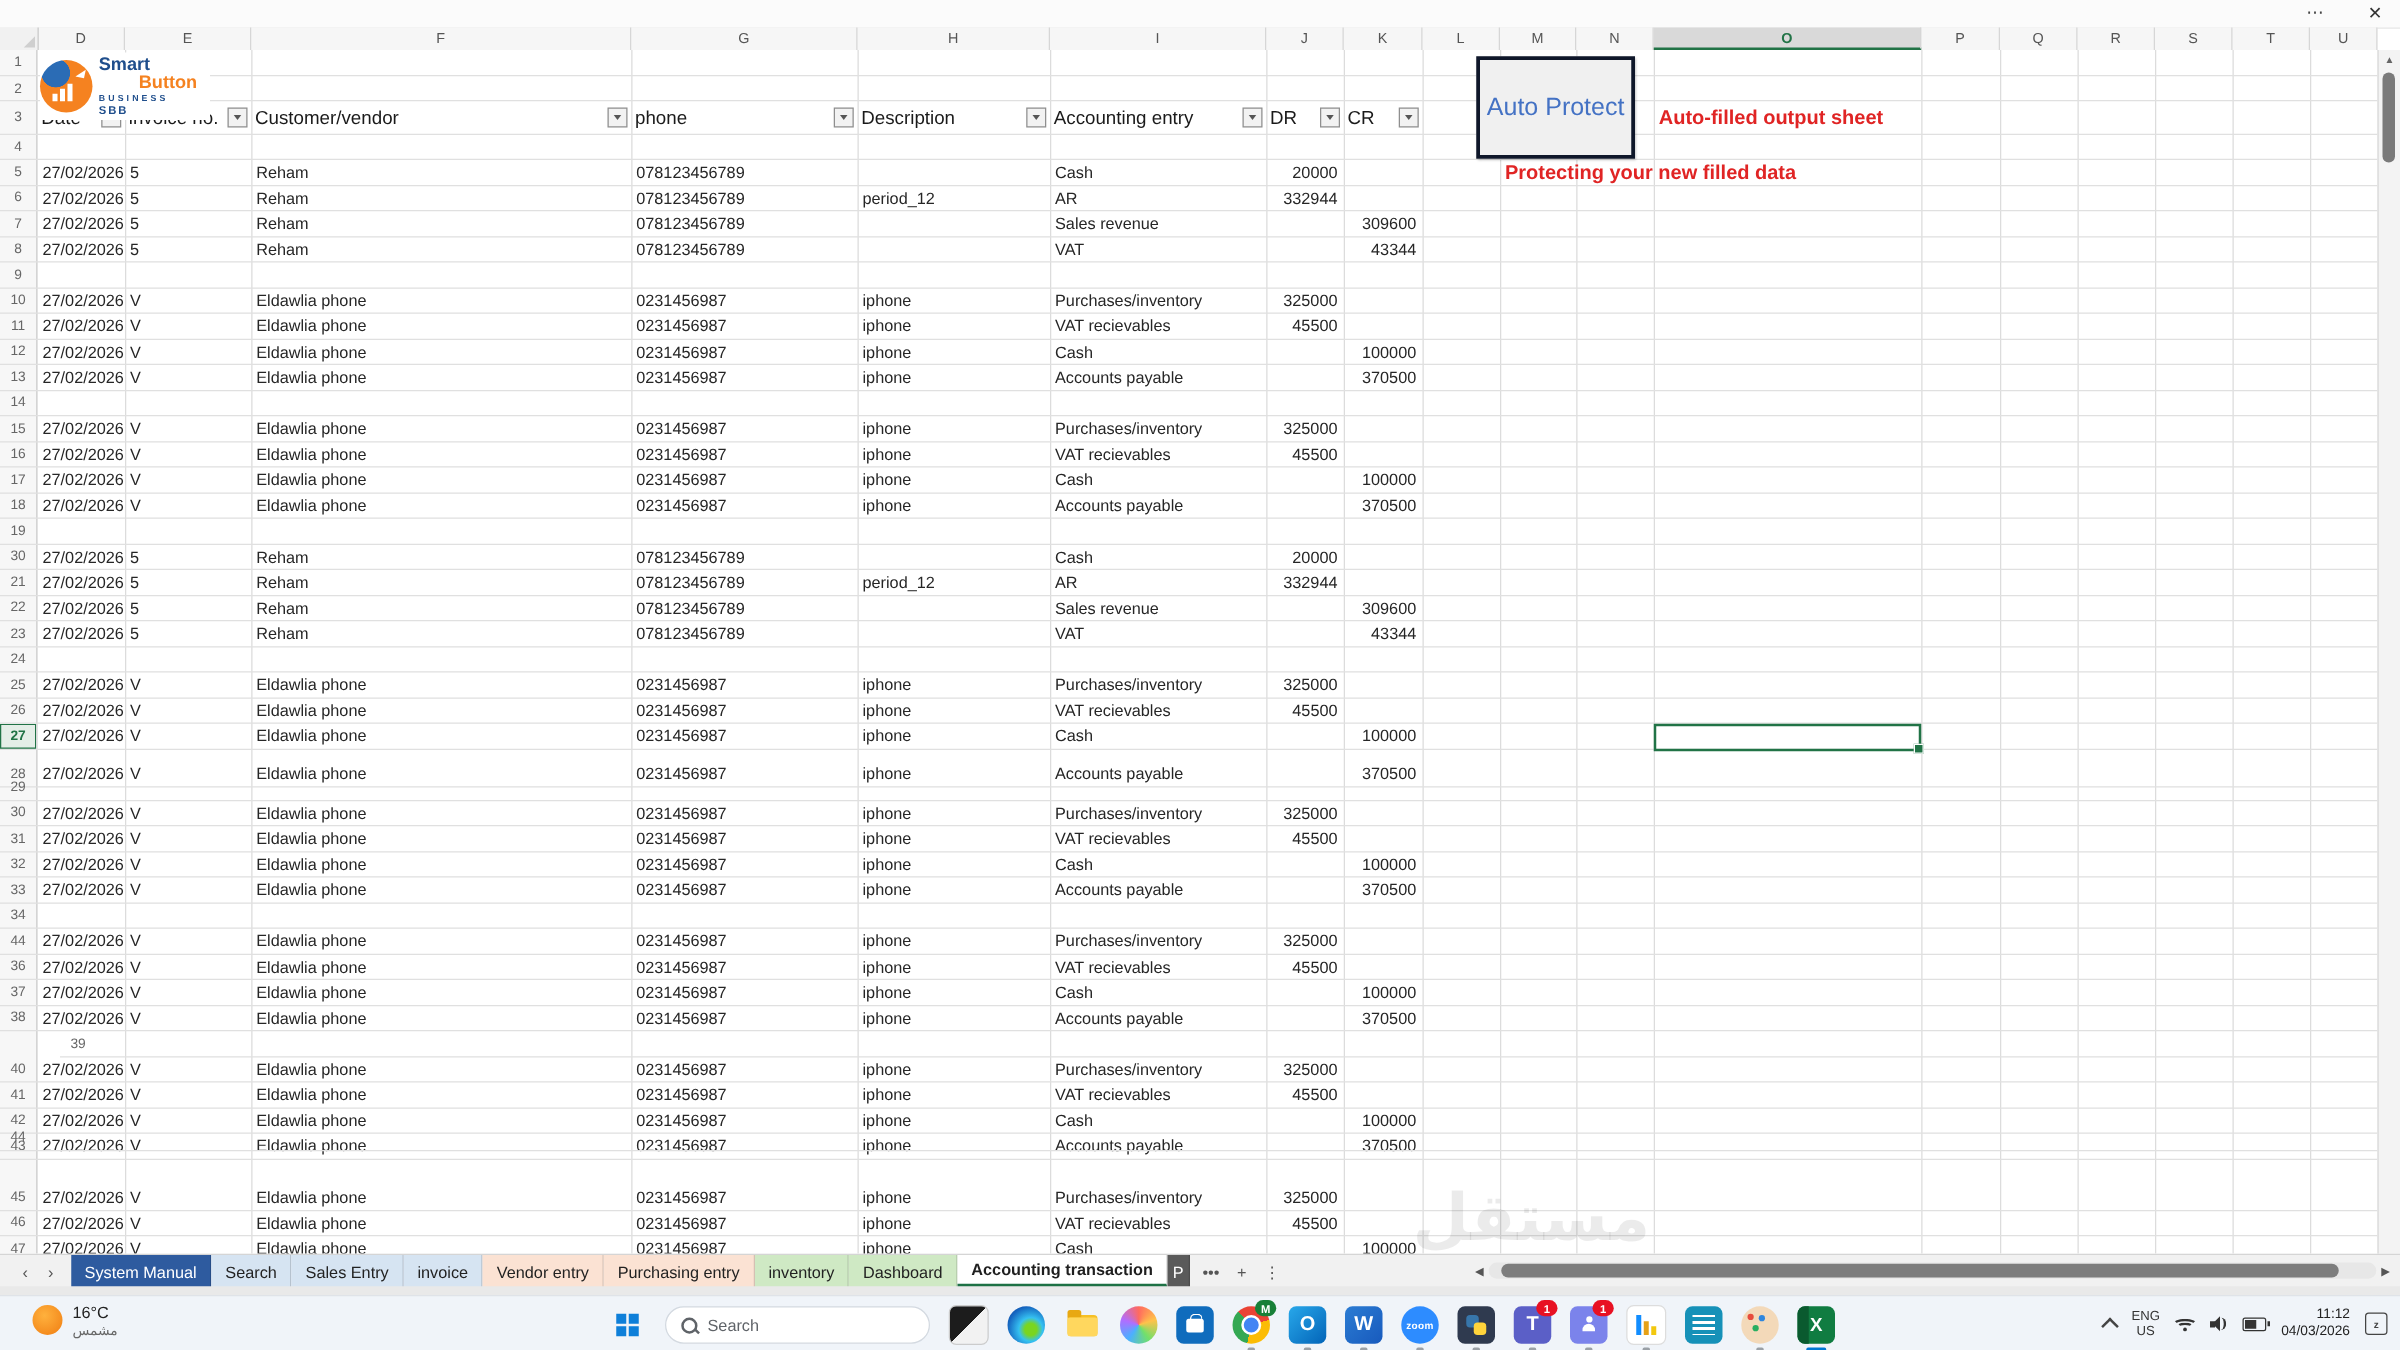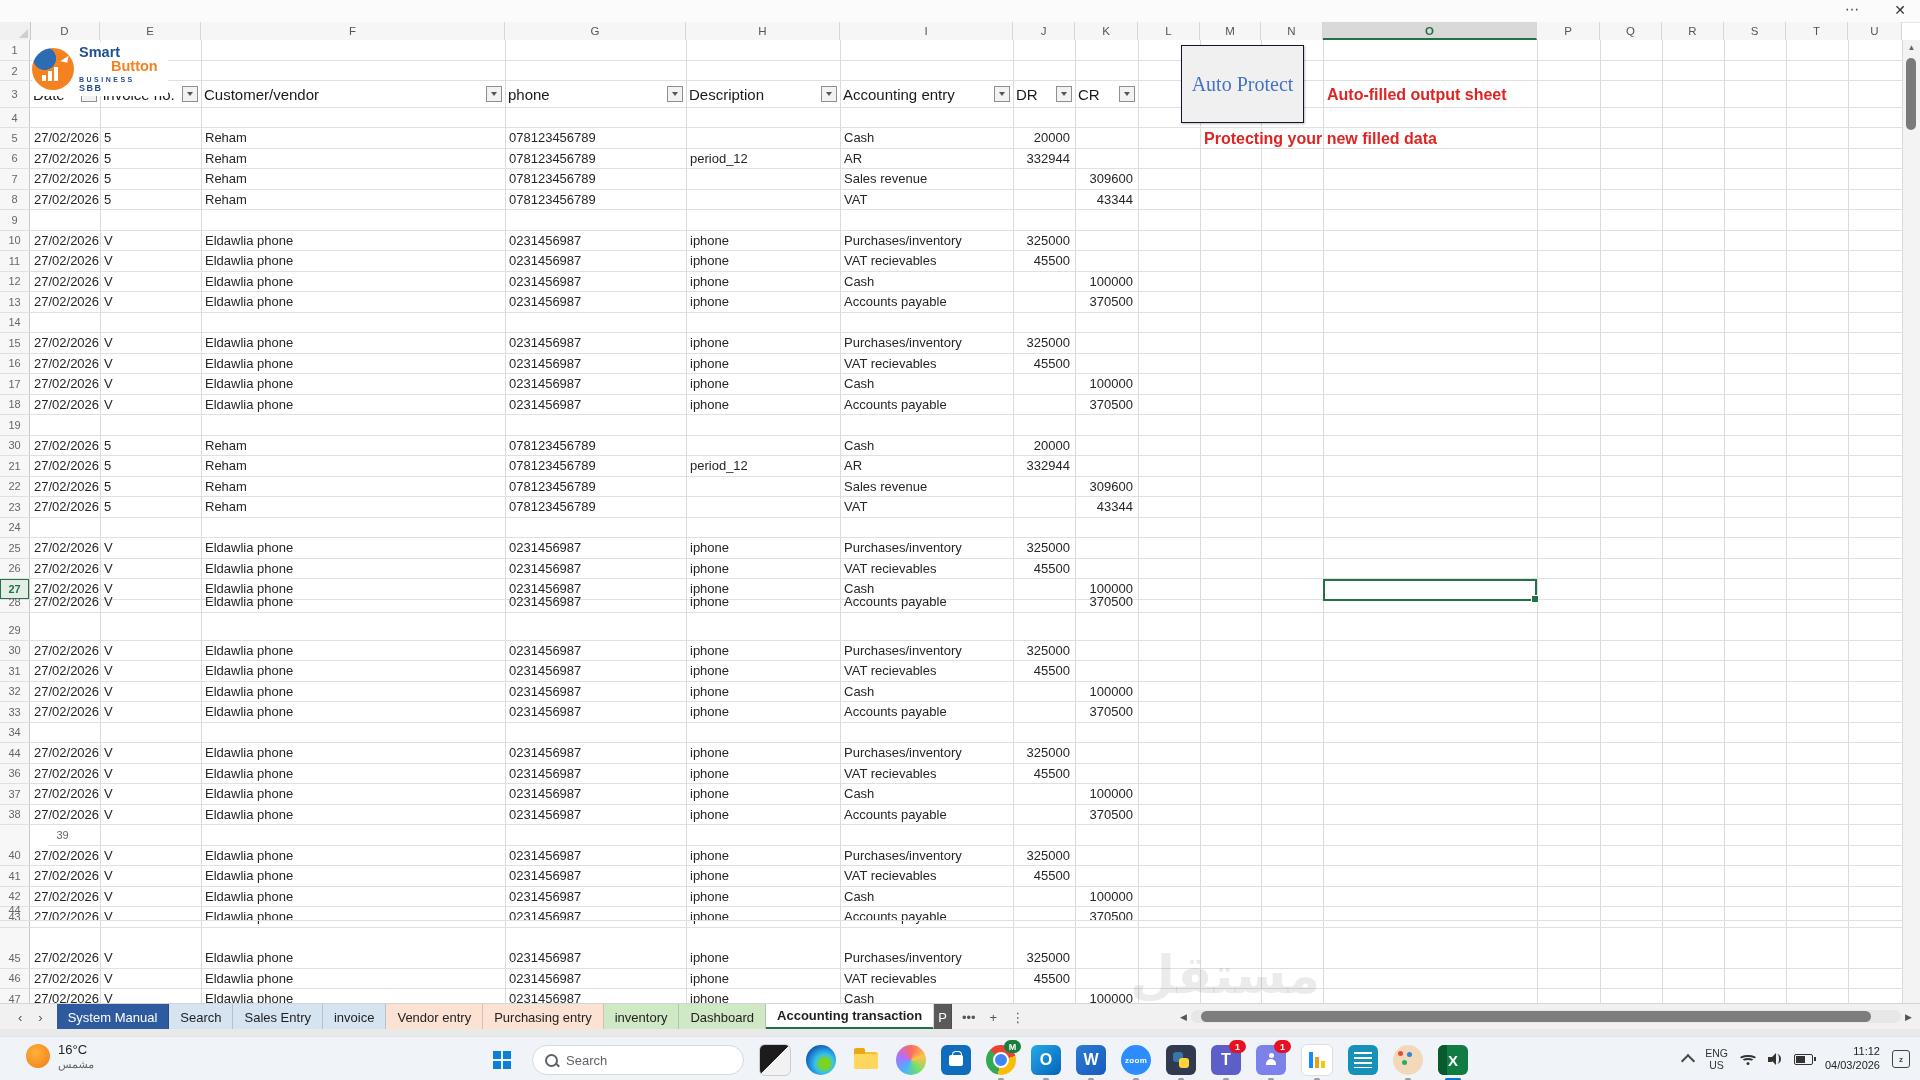--- a/index.html
+++ b/index.html
@@ -48,22 +48,22 @@
   .logo-circle .arrow{position:absolute;right:6px;top:7px;width:0;height:0;
     border-left:7px solid transparent;border-bottom:7px solid #fff;transform:rotate(12deg);}
   .logo-text{display:flex;flex-direction:column;line-height:1.02;}
   .logo-line1{font-size:14.5px;font-weight:bold;}
   .logo-smart{color:#1f4e8c;}
   .logo-button{color:#f58220;margin-left:32px;}
   .logo-line2{font-size:7px;color:#1f4e8c;letter-spacing:2.5px;font-weight:bold;margin-top:2px;}
   .logo-line3{font-size:9px;color:#1f4e8c;letter-spacing:1.5px;font-weight:bold;margin-top:1px;}
 
   .autoprotect{position:absolute;left:1181px;top:5px;width:121px;height:76px;background:#f0f0f0;
-    border:1px solid #0f172a;box-shadow:1px 1px 2px rgba(0,0,0,.25);display:flex;align-items:center;
-    justify-content:center;text-align:center;color:#4472c4;font-size:20px;line-height:1.25;z-index:4;cursor:pointer;font-family:Liberation Serif, serif;}
+    border:3px solid #0f172a;box-shadow:1px 1px 2px rgba(0,0,0,.25);display:flex;align-items:center;
+    justify-content:center;text-align:center;color:#4472c4;font-size:20px;line-height:1.25;z-index:4;cursor:pointer;}
   .note-red{position:absolute;color:#e02424;font-size:16px;font-weight:bold;white-space:nowrap;z-index:4;}
   .note-output{left:1327px;top:46px;}
   .note-protect{left:1204px;top:90px;}
 
   .selbox{position:absolute;border:2px solid #217346;box-sizing:border-box;z-index:5;background:transparent;}
   .selbox:after{content:"";position:absolute;right:-4px;bottom:-4px;width:6px;height:6px;background:#217346;border:1px solid #fff;}
 
   
   .vscroll{position:absolute;right:0;top:40px;width:18px;height:963px;background:#f3f3f3;
     border-left:1px solid #dadada;box-sizing:border-box;z-index:6;}
@@ -499,21 +499,21 @@
       <div class="grow" style="top: 539px; height: 20.5px;">
         <div class="rnum selr">27</div>
         <div class="cell" style="left: 30px; width: 70px;">27/02/2026</div>
         <div class="cell" style="left: 100px; width: 101px;">V</div>
         <div class="cell" style="left: 201px; width: 304px;">Eldawlia phone</div>
         <div class="cell" style="left: 505px; width: 181px;">0231456987</div>
         <div class="cell" style="left: 686px; width: 154px;">iphone</div>
         <div class="cell" style="left: 840px; width: 173px;">Cash</div>
         <div class="cell num" style="left: 1075px; width: 63px;">100000</div>
       </div>
-      <div class="grow" style="top: 552px; height: 20.5px;">
+      <div class="grow" style="top: 569px; height: 20.5px;">
         <div class="rnum">28</div>
         <div class="cell" style="left: 30px; width: 70px;">27/02/2026</div>
         <div class="cell" style="left: 100px; width: 101px;">V</div>
         <div class="cell" style="left: 201px; width: 304px;">Eldawlia phone</div>
         <div class="cell" style="left: 505px; width: 181px;">0231456987</div>
         <div class="cell" style="left: 686px; width: 154px;">iphone</div>
         <div class="cell" style="left: 840px; width: 173px;">Accounts payable</div>
         <div class="cell num" style="left: 1075px; width: 63px;">370500</div>
       </div>
       <div class="grow" style="top: 580px; height: 20.5px;">

